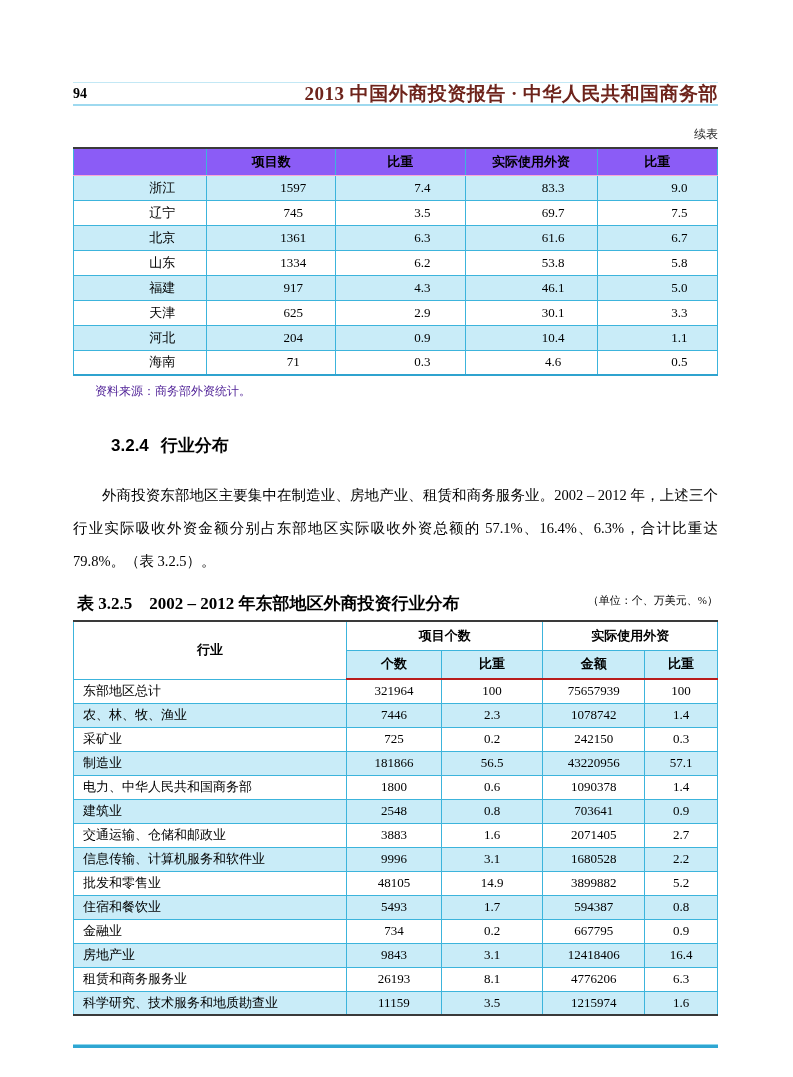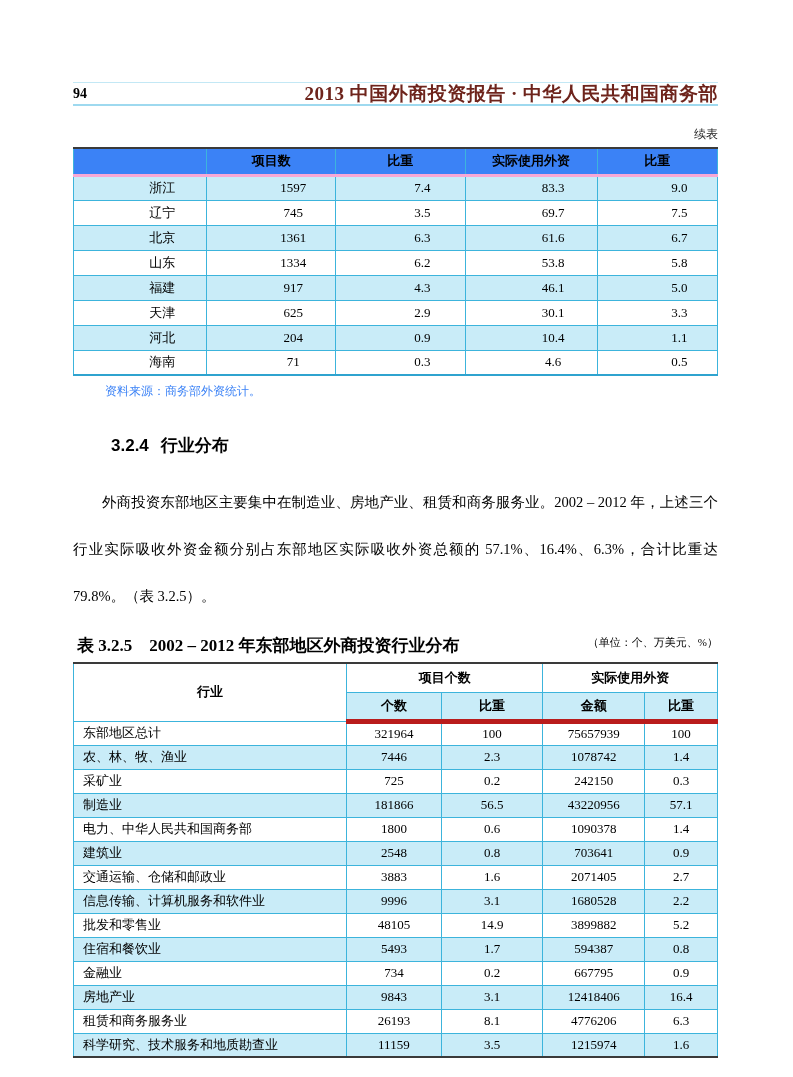--- a/index.html
+++ b/index.html
@@ -31,50 +31,50 @@
   .continued{{text-align:right}text-align:right;font-size:12px;margin-top:20px;color:#222;}
 
   
   table{border-collapse:collapse;width:100%;table-layout:fixed;font-size:13px;}
   th,td{border:1px solid var(--accent);text-align:center;vertical-align:middle;color:#000;}
   th{font-weight:bold;}
   tr.stripe td{background:var(--stripe);}
 
   
   #region-table{margin-top:4px;border-top:2px solid var(--dark-line);border-bottom:2px solid #2fa3cf;}
-  #region-table thead th{height:27px;background:#3b82f6;border-bottom:3px solid #f9a8d4;}
+  #region-table thead th{height:27px;background:#8b5cf6;border-bottom:1px solid #f9a8d4;}
   #region-table td{height:25px;padding-left:44px;}
 
-  .source-note{font-size:12px;margin-top:7px;margin-left:32px;color:#3b82f6;}
+  .source-note{font-size:12px;margin-top:7px;margin-left:22px;color:#4c1d95;}
 
   
   .section-heading{
     margin-top:34px;margin-left:38px;
     font-family:"Liberation Sans","DejaVu Sans",sans-serif;
     font-weight:bold;font-size:17px;color:#000;
   }
   .section-heading .sec-num{margin-right:12px;}
 
   .body-paragraph{
-    margin-top:22px;font-size:14.5px;line-height:47px;
+    margin-top:22px;font-size:14.5px;line-height:33px;
     text-align:justify;text-indent:2em;color:#000;
   }
 
   
   .caption-row{margin-top:14px;position:relative;height:20px;}
   .table-caption{
     position:absolute;left:4px;right:0;text-align:left;
     font-weight:bold;font-size:17px;color:#000;
   }
   .units-label{position:absolute;right:0;top:1px;font-size:11px;font-weight:normal;color:#000;}
 
   
   #industry-table{margin-top:8px;border-top:2px solid var(--dark-line);border-bottom:2px solid var(--dark-line);}
   #industry-table thead tr.group-row th{height:29px;background:#fff;}
-  #industry-table thead tr.sub-row th{height:29px;background:var(--stripe);border-bottom:5px solid #b91c1c;}
+  #industry-table thead tr.sub-row th{height:29px;background:var(--stripe);border-bottom:2px solid #b91c1c;}
   #industry-table thead th.industry-head{background:#fff;}
   #industry-table td{height:24px;}
   #industry-table td:first-child{text-align:left;padding-left:9px;}
 
   
   .bottom-rule{
     margin-top:28px;height:4px;
     background:linear-gradient(to bottom,#8fd6ec 0%,#8fd6ec 35%,#2fa6d2 35%,#2fa6d2 100%);
   }
 </style>

